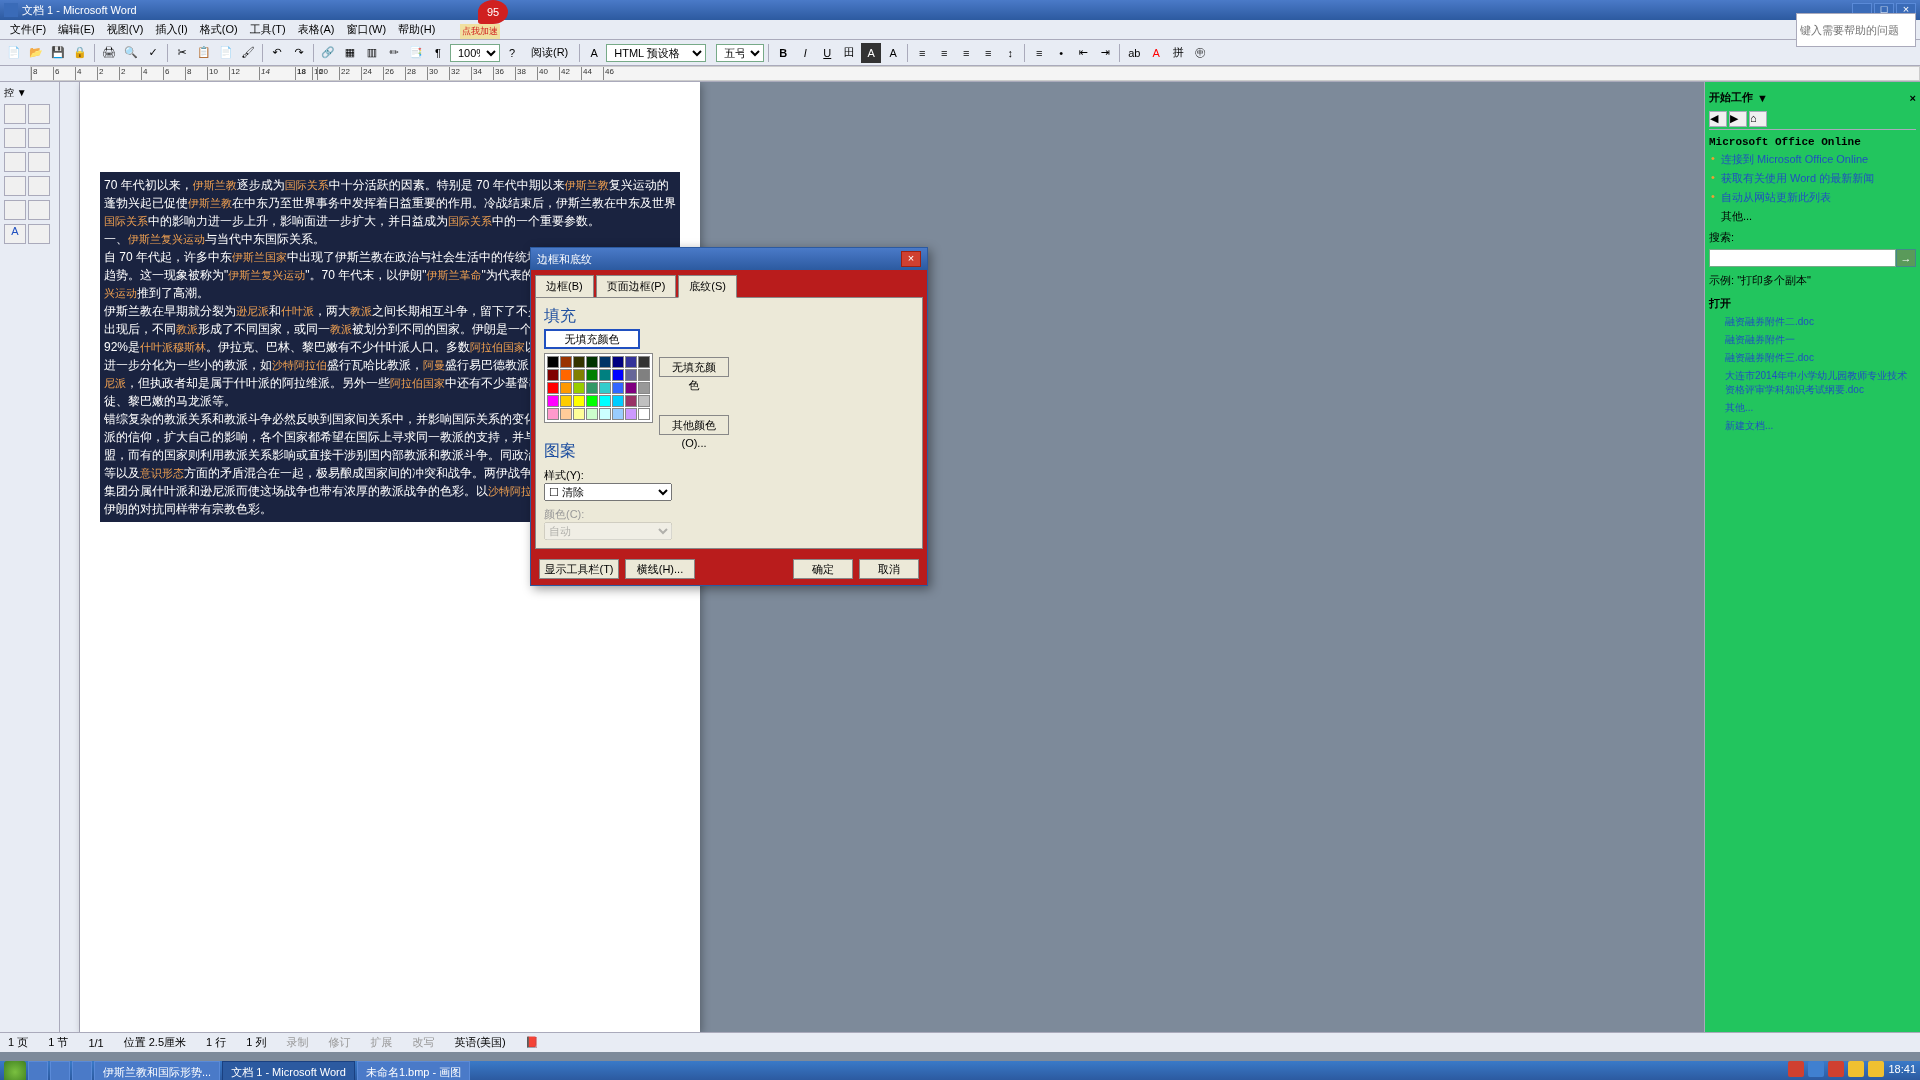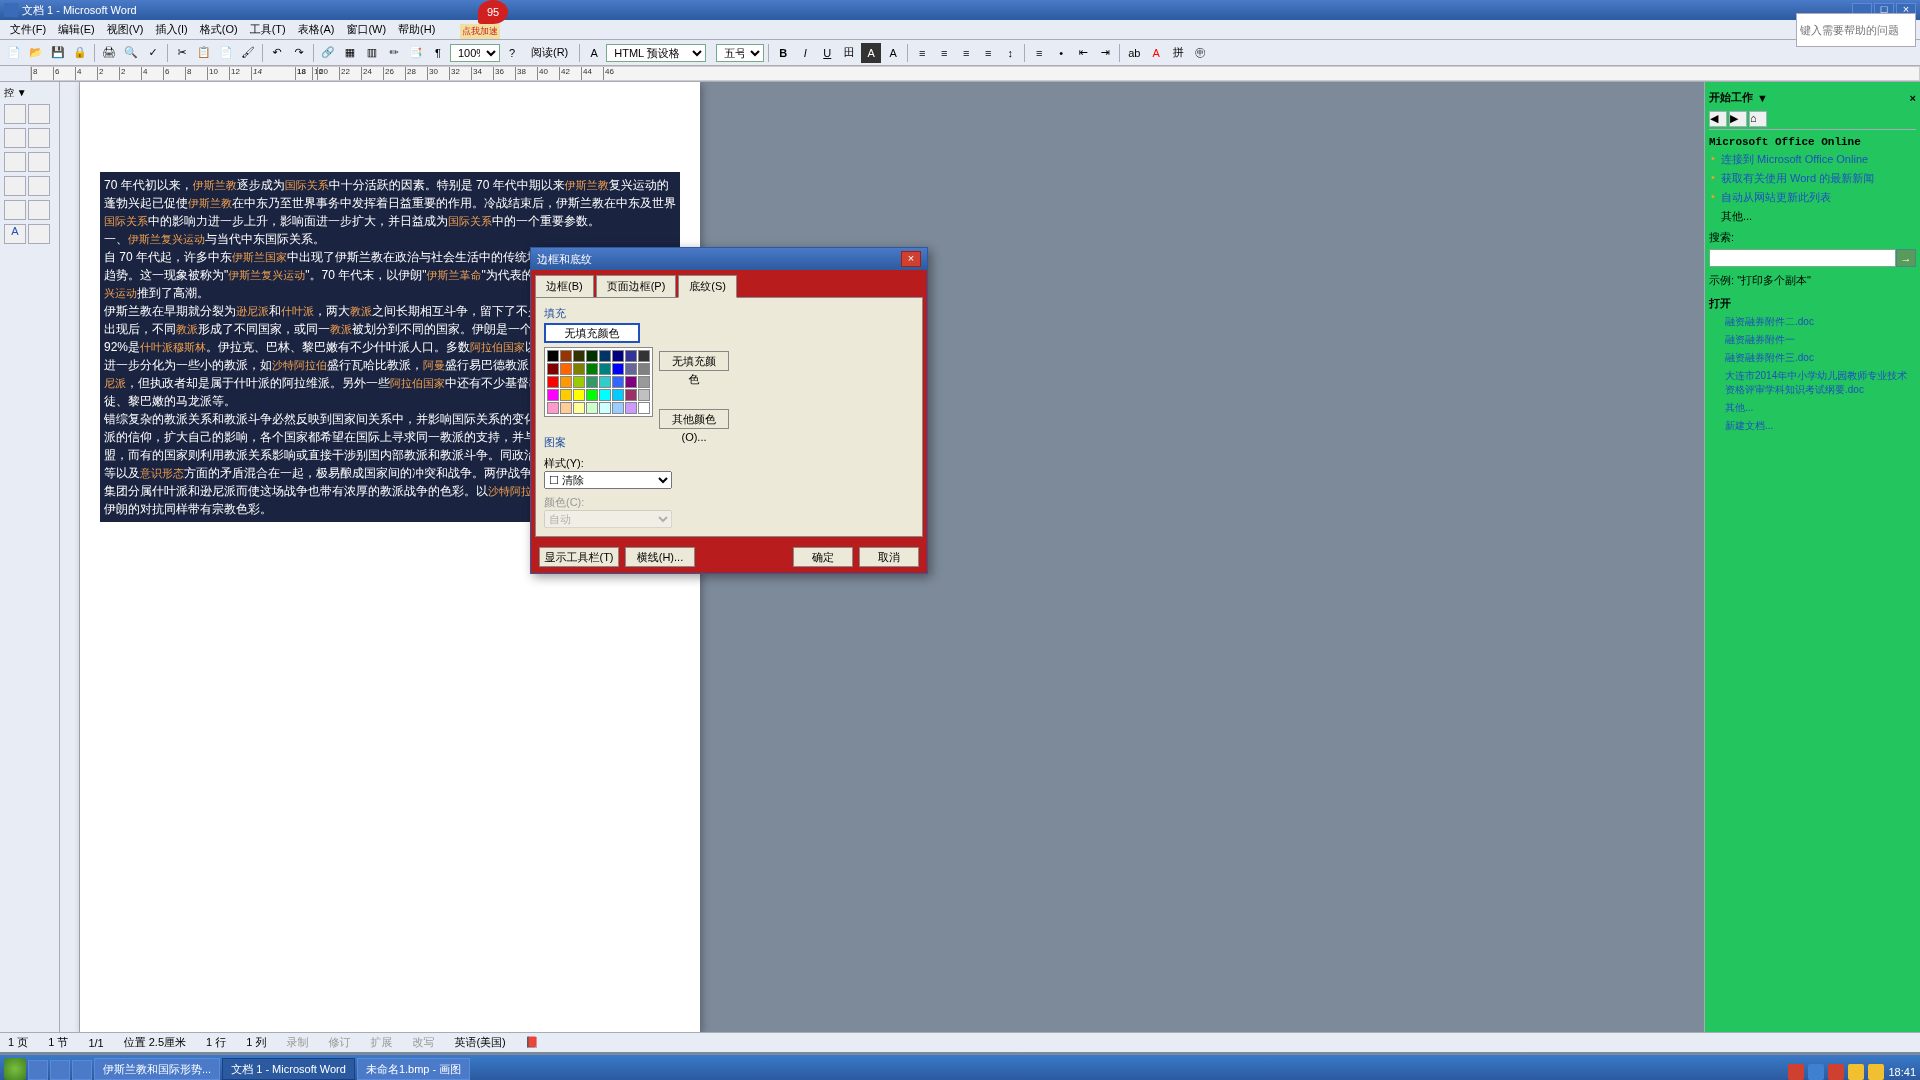--- a/index.html
+++ b/index.html
@@ -34,36 +34,36 @@
 .taskpane .tpnav div{width:18px;height:16px;border:1px solid #aab;background:#f0f0f0;cursor:pointer}
 .taskpane h4{font-size:11px;padding:6px 0 2px 0;font-family:"Courier New",monospace}
 .taskpane .link{color:#2050c0;padding:2px 0 2px 12px;cursor:pointer;position:relative}
 .taskpane .link::before{content:"•";position:absolute;left:2px;color:#f0a030}
 .taskpane .sbox{display:flex;margin:4px 0}
 .taskpane .sbox input{flex:1;height:18px;border:1px solid #7a8}
 .taskpane .sbox button{width:20px;height:18px;background:#5a9a5a;border:1px solid #488;color:#fff}
 .taskpane .example{font-size:11px;padding:2px 0}
 .taskpane .doclink{color:#2050c0;padding:2px 0 2px 16px;cursor:pointer;font-size:10px}
 .statusbar{height:20px;background:#e8ecf4;border-top:1px solid #aab;display:flex;align-items:center;padding:0 8px;gap:20px;font-size:11px}
-.taskbar{position:absolute;bottom:0;left:0;right:0;height:25px;background:linear-gradient(#3a7ac8,#2c5aa0);display:flex;align-items:flex-end;padding:0 4px;gap:2px}
+.taskbar{position:absolute;bottom:0;left:0;right:0;height:19px;background:linear-gradient(#3a7ac8,#2c5aa0);display:flex;align-items:flex-start;padding:0 4px;gap:2px}
 .taskbar .start{width:22px;height:22px;background:radial-gradient(#7ac040,#408020);border-radius:3px}
 .taskbar .ql{width:20px;height:20px;background:#4a7ac8;border:1px solid #5a8ad8}
 .taskbar .task{height:22px;padding:0 8px;background:#4a7ac8;border:1px solid #5a8ad8;color:#fff;display:flex;align-items:center;gap:4px;cursor:pointer;max-width:180px;overflow:hidden}
 .taskbar .task.active{background:#2c5aa0;border-color:#1a4080}
 .taskbar .tray{margin-left:auto;display:flex;align-items:center;gap:4px;color:#fff}
 .taskbar .tray .ti{width:16px;height:16px;background:#f0a030;border-radius:2px}
 
 .dialog{position:absolute;left:530px;top:247px;width:398px;background:#b91c1c;border:1px solid #2c5aa0;box-shadow:3px 3px 10px rgba(0,0,0,.4)}
 .dialog .dtitle{height:22px;background:linear-gradient(#4a7ac8,#2c5aa0);color:#fff;display:flex;align-items:center;padding:0 6px;font-size:12px}
 .dialog .dtitle .dclose{margin-left:auto;width:20px;height:16px;background:#d04030;border:1px solid #a02010;text-align:center;line-height:12px;cursor:pointer;color:#fff}
 .dialog .dtabs{display:flex;padding:4px 4px 0 4px}
 .dialog .dtab{padding:3px 10px;border:1px solid #888;border-bottom:none;background:#ece9d8;margin-right:2px;cursor:pointer;position:relative;top:1px}
 .dialog .dtab.active{background:#ece9d8;z-index:2;border-bottom:1px solid #ece9d8}
 .dialog .dbody{border:1px solid #888;margin:0 4px 4px 4px;padding:8px;background:#ece9d8;min-height:210px;position:relative}
-.dialog .section-label{color:#2050a0;font-size:11px;margin-bottom:2px}
+.dialog .section-label{color:#2050a0;font-size:16px;margin-bottom:2px}
 .dialog .nofill-btn{width:96px;height:20px;border:2px solid #2050c0;background:#fff;text-align:center;line-height:16px;cursor:pointer;margin-bottom:4px}
 .dialog .palette{display:grid;grid-template-columns:repeat(8,12px);grid-template-rows:repeat(5,12px);gap:1px;border:1px solid #888;padding:2px;background:#fff;width:fit-content}
 .dialog .palette div{width:12px;height:12px;border:1px solid #888;cursor:pointer}
 .dialog .side-btns{display:flex;flex-direction:column;gap:4px;margin-top:28px}
 .dialog .dbtn{height:20px;border:1px solid #888;background:#ece9d8;padding:0 8px;cursor:pointer;text-align:center;line-height:18px}
 .dialog .preview{border:1px inset #888;width:140px;height:100px;background:#fff;margin:4px 0;position:relative}
 .dialog .preview .pg{position:absolute;left:20px;right:20px;top:15px;bottom:15px;border:1px solid #888}
 .dialog .preview .ln{position:absolute;left:26px;right:26px;height:1px;background:#888}
 .dialog .applyto{width:140px;height:18px;border:1px solid #7a8;background:#fff}
 .dialog .pattern-row{margin-top:6px}
@@ -177,21 +177,21 @@
       <div class="mark" style="left: 0px;">8</div>
       <div class="mark" style="left: 22px;">6</div>
       <div class="mark" style="left: 44px;">4</div>
       <div class="mark" style="left: 66px;">2</div>
       <div class="mark" style="left: 88px;">2</div>
       <div class="mark" style="left: 110px;">4</div>
       <div class="mark" style="left: 132px;">6</div>
       <div class="mark" style="left: 154px;">8</div>
       <div class="mark" style="left: 176px;">10</div>
       <div class="mark" style="left: 198px;">12</div>
-      <div class="mark" style="left: 220px; font-style: italic;">14</div>
+      <div class="mark" style="left: 228px; font-style: italic;">14</div>
       <div class="mark" style="left: 242px; margin-left: 39px;">16</div>
       <div class="mark" style="left: 264px; font-weight: bold;">18</div>
       <div class="mark" style="left: 286px;">20</div>
       <div class="mark" style="left: 308px;">22</div>
       <div class="mark" style="left: 330px;">24</div>
       <div class="mark" style="left: 352px;">26</div>
       <div class="mark" style="left: 374px;">28</div>
       <div class="mark" style="left: 396px;">30</div>
       <div class="mark" style="left: 418px;">32</div>
       <div class="mark" style="left: 440px;">34</div>

